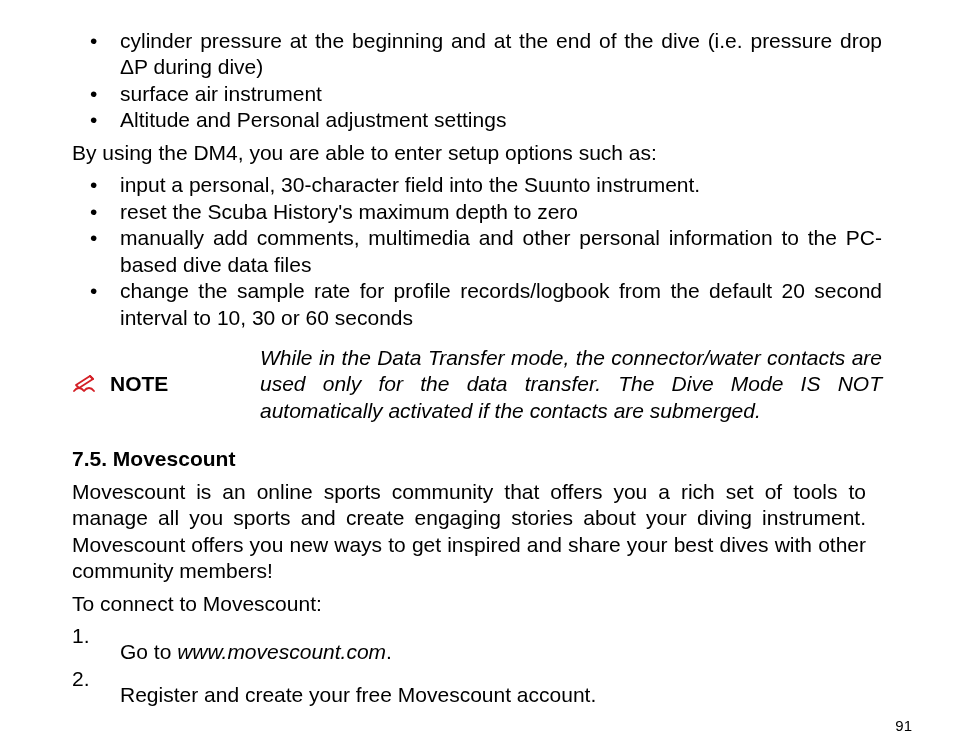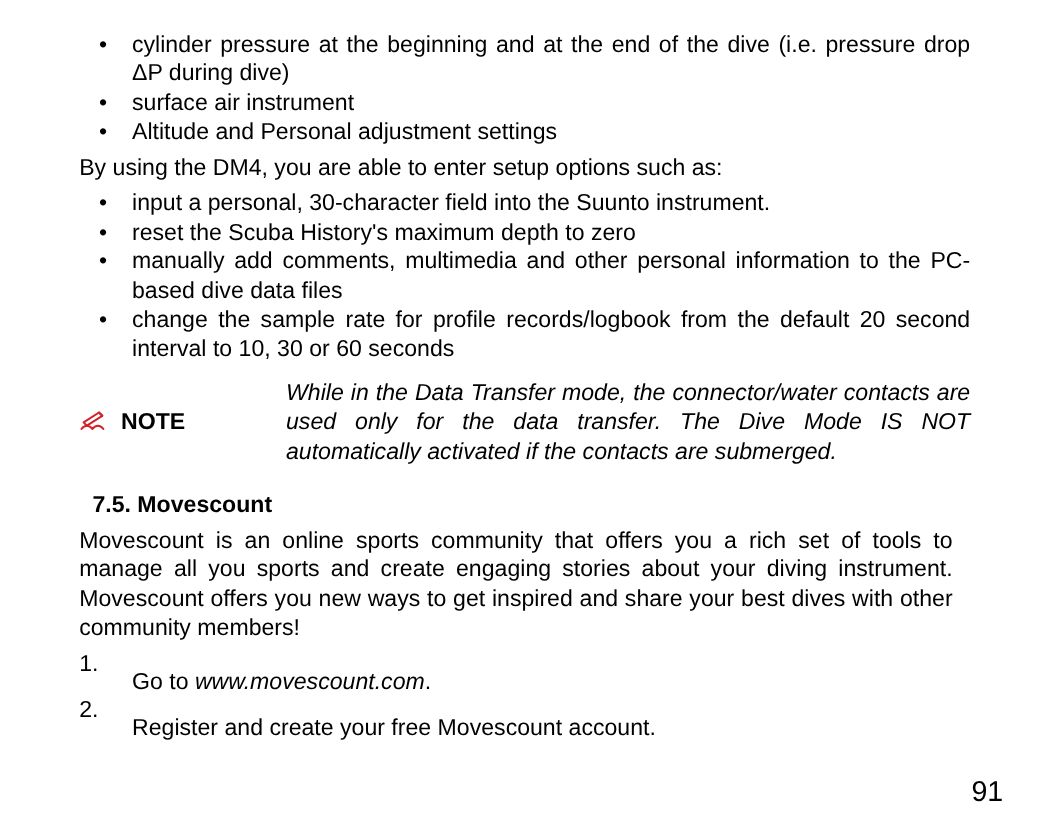--- a/index.html
+++ b/index.html
@@ -66,21 +66,21 @@
     width: 150px;
     flex: 0 0 auto;
   }
   .note-text {
     flex: 1 1 auto;
     font-style: italic;
     text-align: justify;
   }
   .heading {
     font-weight: bold;
-    margin: 12px 0 6px 12px;
+    margin: 12px 0 6px 0;
   }
   ol.steps {
     list-style: none;
     margin: 0;
     padding: 0;
   }
   ol.steps > li {
     display: flex;
     align-items: flex-start;
     margin: 0;
@@ -92,21 +92,21 @@
   ol.steps > li .litext {
     flex: 1 1 auto;
     text-align: justify;
     margin-top: 16px;
   }
   .italic { font-style: italic; }
   .pagenum {
     position: absolute;
     right: 42px;
     bottom: 20px;
-    font-size: 26px;
+    font-size: 15px;
   }
 </style>
 </head>
 <body>
 
 <div class="page">
 
   <ul class="bullets">
     <li>
       <span class="marker">•</span>
@@ -155,20 +155,21 @@
       </svg>
     </div>
     <div class="note-label">NOTE</div>
     <div class="note-text">While in the Data Transfer mode, the connector/water contacts are used only for the data transfer. The Dive Mode IS NOT automatically activated if the contacts are submerged.</div>
   </div>
 
   <div class="heading">7.5. Movescount</div>
 
   <div class="para">Movescount is an online sports community that offers you a rich set of tools to manage all you sports and create engaging stories about your diving instrument. Movescount offers you new ways to get inspired and share your best dives with other community members!</div>
 
+  <div class="para">To connect to Movescount:</div>
 
   <ol class="steps">
     <li>
       <span class="num">1.</span>
       <span class="litext">
         <span>Go to </span><span class="italic">www.movescount.com</span><span>.</span>
       </span>
     </li>
     <li>
       <span class="num">2.</span>

